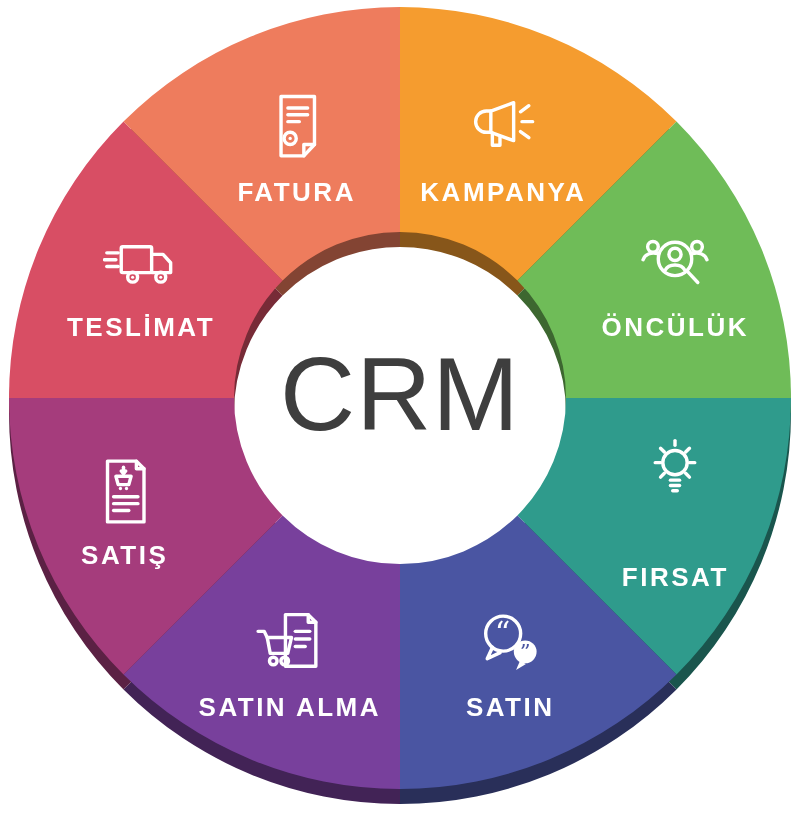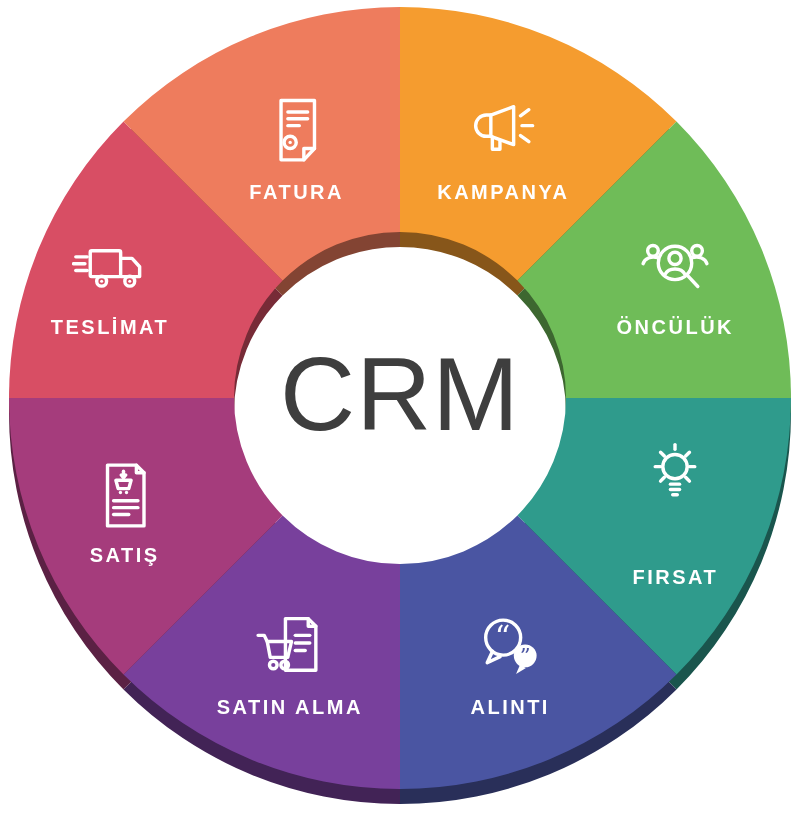--- a/index.html
+++ b/index.html
@@ -16,21 +16,21 @@
     position:absolute;
     display:flex;flex-direction:column;align-items:center;gap:10px;
     transform:translate(-50%,-50%);
     width:220px;text-align:center;
   }
   .seg-icon{width:76px;height:76px;display:flex;align-items:center;justify-content:center;}
   .seg-icon svg{width:76px;height:76px;}
   .seg-label{
     color:#ffffff;
     font-weight:bold;
-    font-size:20px;
+    font-size:26px;
     letter-spacing:2.5px;
     white-space:nowrap;
   }
   .center-label{
     position:absolute;left:400px;top:399px;
     transform:translate(-50%,-54%);
     font-size:104px;
     font-weight:normal;
     letter-spacing:1px;
     color:#3e3e3e;
@@ -121,21 +121,21 @@
             <g fill="none" stroke="#fff" stroke-width="4.5" stroke-linecap="round" stroke-linejoin="round">
    <circle cx="41" cy="37" r="23"></circle>
    <path d="M27 55 L20 70 L37 62"></path>
    <text x="40" y="49" font-size="40" font-family="'DejaVu Serif',serif" text-anchor="middle" fill="#fff" stroke="none">“</text>
    <circle cx="70" cy="61" r="15" fill="#fff" stroke="none"></circle>
    <path d="M63 73 L58 85 L71 77" fill="#fff" stroke="none"></path>
    <text x="70" y="70" font-size="28" font-family="'DejaVu Serif',serif" text-anchor="middle" fill="#4A55A2" stroke="none">”</text>
  </g>
           </svg>
         </div>
-        <div class="seg-label" style="color: rgb(255, 255, 255);">ALINTI</div>
+        <div class="seg-label" style="color: rgb(255, 255, 255);">SATIN</div>
       </div>
       <div class="seg-item" style="left: 289.787px; top: 664.077px;">
         <div class="seg-icon">
           <svg viewBox="0 0 100 100">
             <g fill="none" stroke="#fff" stroke-width="4.5" stroke-linecap="round" stroke-linejoin="round">
    <path d="M44 12 H74 L84 22 V80 H44 Z"></path>
               <path d="M74 12 V22 H84"></path>
    <line x1="57" y1="34" x2="76" y2="34"></line>
               <line x1="57" y1="44" x2="76" y2="44"></line>
    <line x1="57" y1="54" x2="70" y2="54"></line>
@@ -160,21 +160,21 @@
    <circle cx="44" cy="46" r="2.2" fill="#fff" stroke="none"></circle>
    <circle cx="52" cy="46" r="2.2" fill="#fff" stroke="none"></circle>
    <line x1="35" y1="57" x2="67" y2="57"></line>
               <line x1="35" y1="66" x2="67" y2="66"></line>
    <line x1="35" y1="75" x2="55" y2="75"></line>
  </g>
           </svg>
         </div>
         <div class="seg-label" style="color: rgb(255, 255, 255);">SATIŞ</div>
       </div>
-      <div class="seg-item" style="left: 110px; top: 283.96px;">
+      <div class="seg-item" style="left: 141px; top: 283.96px;">
         <div class="seg-icon">
           <svg viewBox="0 0 100 100">
             <g fill="none" stroke="#fff" stroke-width="4.5" stroke-linecap="round" stroke-linejoin="round">
    <line x1="5" y1="36" x2="20" y2="36"></line>
               <line x1="2" y1="45" x2="17" y2="45"></line>
    <line x1="5" y1="54" x2="20" y2="54"></line>
    <rect x="24" y="28" width="40" height="34" rx="2"></rect>
    <path d="M64 38 H79 L89 49 V62 H64"></path>
    <circle cx="39" cy="68" r="6.5"></circle>
               <circle cx="39" cy="68" r="2" fill="#fff" stroke="none"></circle>

